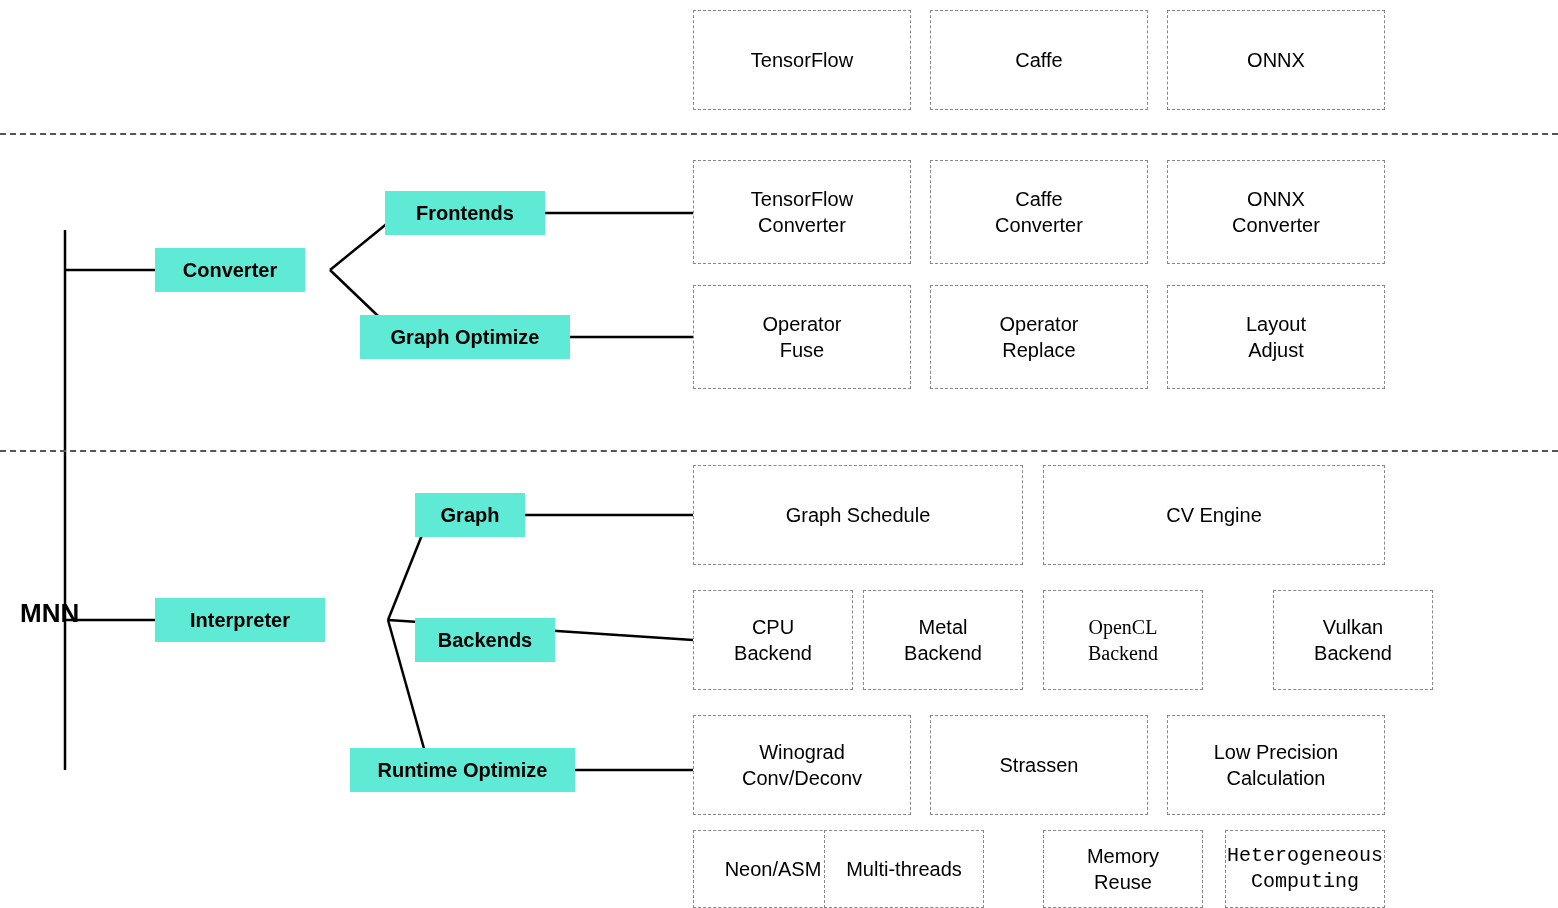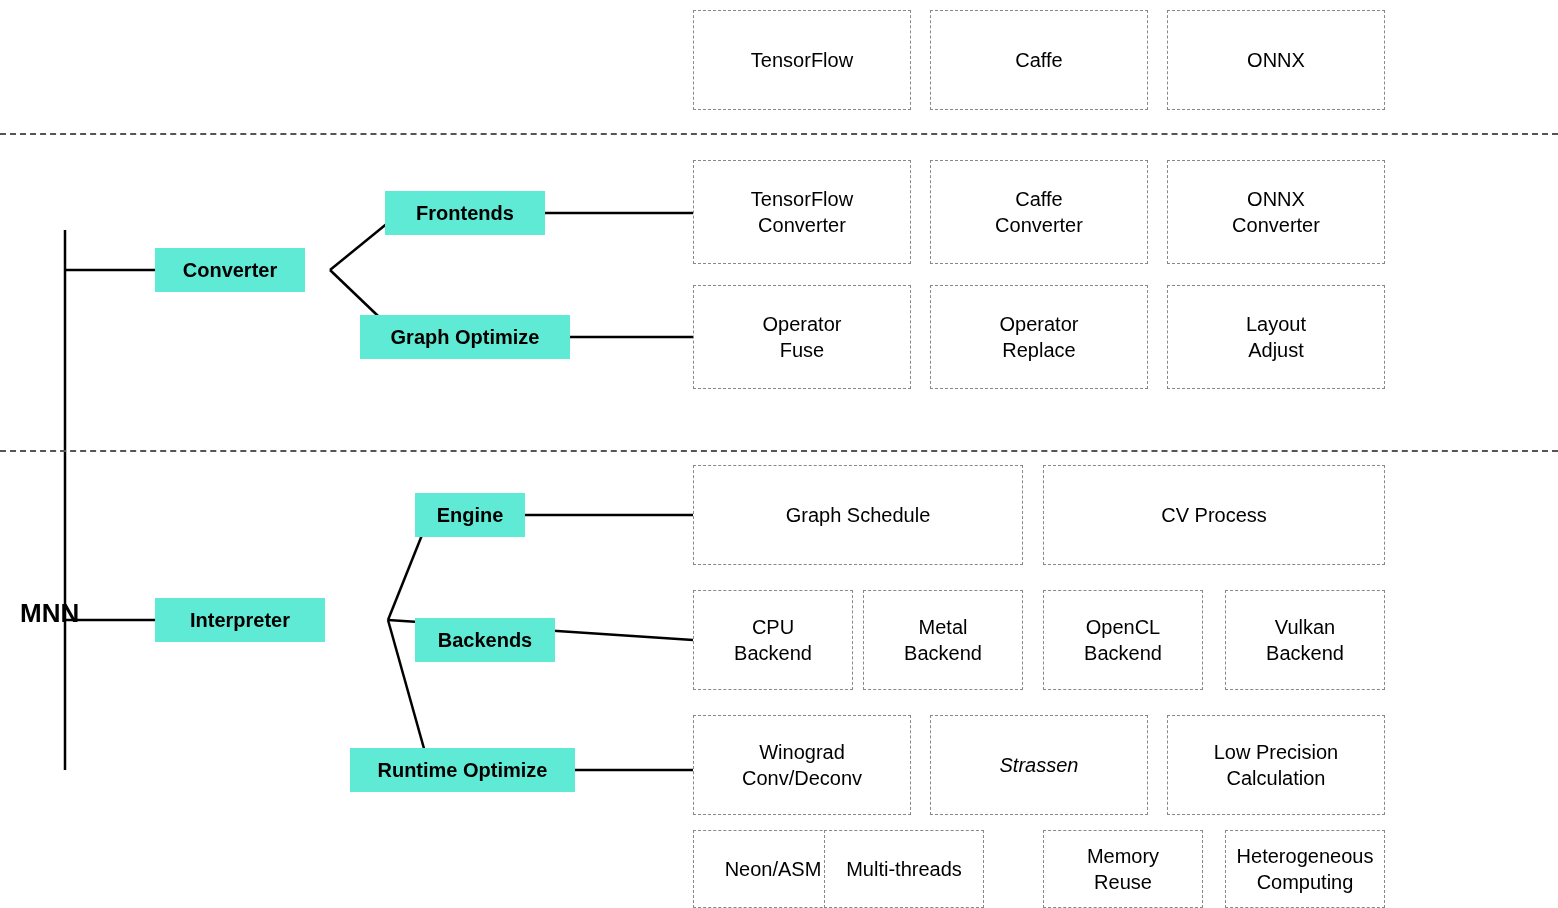--- a/index.html
+++ b/index.html
@@ -103,21 +103,21 @@
   <div class="mnn-label" style="left: 20px; top: 598px;">MNN</div>
 
   <div class="label" style="left: 155px; top: 248px; width: 150px; height: 44px;">Converter</div>
 
   <div class="label" style="left: 385px; top: 191px; width: 160px; height: 44px;">Frontends</div>
 
   <div class="label" style="left: 155px; top: 598px; width: 170px; height: 44px;">Interpreter</div>
 
   <div class="label" style="left: 360px; top: 315px; width: 210px; height: 44px;">Graph Optimize</div>
 
-  <div class="label" style="left: 415px; top: 493px; width: 110px; height: 44px;">Engine</div>
+  <div class="label" style="left: 415px; top: 493px; width: 110px; height: 44px;">Graph</div>
 
   <div class="label" style="left: 415px; top: 618px; width: 140px; height: 44px;">Backends</div>
 
   <div class="label" style="left: 350px; top: 748px; width: 225px; height: 44px;">Runtime Optimize</div>
 
   <div class="box" style="left: 693px; top: 10px; width: 218px; height: 100px;">
     <span>TensorFlow</span>
   </div>
   <div class="box" style="left: 930px; top: 10px; width: 218px; height: 100px;">
     <span>Caffe</span>
@@ -143,52 +143,52 @@
     <span>Operator<br>Replace</span>
   </div>
   <div class="box" style="left: 1167px; top: 285px; width: 218px; height: 104px;">
     <span>Layout<br>Adjust</span>
   </div>
 
   <div class="box" style="left: 693px; top: 465px; width: 330px; height: 100px;">
     <span>Graph Schedule</span>
   </div>
   <div class="box" style="left: 1043px; top: 465px; width: 342px; height: 100px;">
-    <span>CV Process</span>
+    <span>CV Engine</span>
   </div>
 
   <div class="box" style="left: 693px; top: 590px; width: 160px; height: 100px;">
     <span>CPU<br>Backend</span>
   </div>
   <div class="box" style="left: 863px; top: 590px; width: 160px; height: 100px; align-items: center;">
     <span>Metal<br>Backend</span>
   </div>
-  <div class="box" style="left: 1043px; top: 590px; width: 160px; height: 100px;">
+  <div class="box" style="left: 1043px; top: 590px; width: 160px; height: 100px; font-family: Liberation Serif, serif;">
     <span>OpenCL<br>Backend</span>
   </div>
-  <div class="box" style="left: 1225px; top: 590px; width: 160px; height: 100px;">
+  <div class="box" style="left: 1273px; top: 590px; width: 160px; height: 100px;">
     <span>Vulkan<br>Backend</span>
   </div>
 
   <div class="box" style="left: 693px; top: 715px; width: 218px; height: 100px;">
     <span>Winograd<br>Conv/Deconv</span>
   </div>
-  <div class="box" style="left: 930px; top: 715px; width: 218px; height: 100px; font-style: italic;">
+  <div class="box" style="left: 930px; top: 715px; width: 218px; height: 100px;">
     <span>Strassen</span>
   </div>
   <div class="box" style="left: 1167px; top: 715px; width: 218px; height: 100px;">
     <span>Low Precision<br>Calculation</span>
   </div>
 
   <div class="box" style="left: 693px; top: 830px; width: 160px; height: 78px;">
     <span>Neon/ASM</span>
   </div>
   <div class="box" style="left: 824px; top: 830px; width: 160px; height: 78px; text-align: right;">
     <span>Multi-threads</span>
   </div>
   <div class="box" style="left: 1043px; top: 830px; width: 160px; height: 78px;">
     <span>Memory<br>Reuse</span>
   </div>
-  <div class="box" style="left: 1225px; top: 830px; width: 160px; height: 78px;">
+  <div class="box" style="left: 1225px; top: 830px; width: 160px; height: 78px; font-family: Liberation Mono, monospace;">
     <span>Heterogeneous<br>Computing</span>
   </div>
 
 </div>
 
 </body></html>

